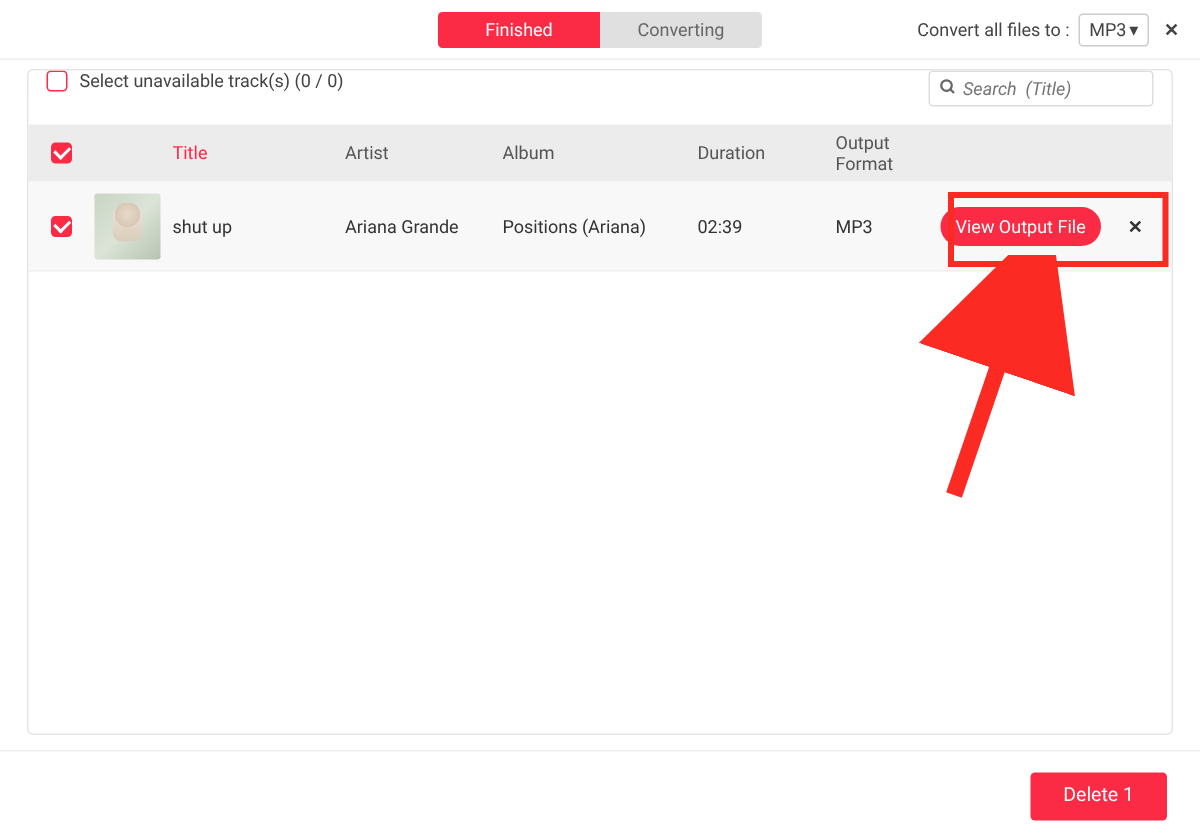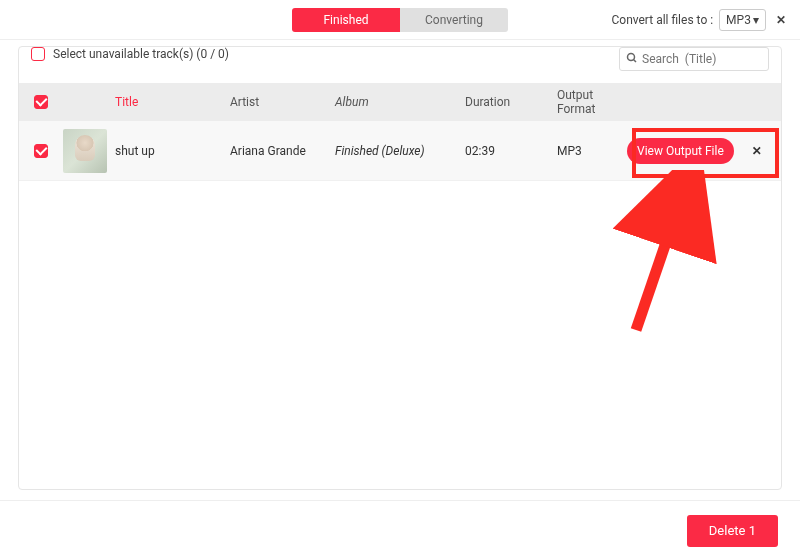--- a/index.html
+++ b/index.html
@@ -115,37 +115,38 @@
     padding: 0 6px;
     gap: 4px;
     color: #888;
     font-size: 12px;
   }
   .search-box input {
     border: none;
     outline: none;
     width: 100px;
     font-size: 12px;
+    font-style: italic;
   }
 
   .thead {
     height: 38px;
     background: #ececec;
     display: flex;
     align-items: center;
     font-size: 12px;
     color: #555;
   }
   .thead .col-title { color: #fb2a45; }
 
   .col-chk    { width: 44px; display:flex; justify-content:center; }
   .col-thumb  { width: 52px; }
   .col-title  { width: 115px; }
   .col-artist { width: 105px; }
-  .col-album  { width: 130px; font-style: italic; }
+  .col-album  { width: 130px; }
   .col-dur    { width: 92px; }
   .col-fmt    { width: 70px; }
   .col-act    { flex: 1; display:flex; align-items:center; justify-content:flex-start; gap:10px; }
 
   .row {
     height: 60px;
     display: flex;
     align-items: center;
     font-size: 12px;
     color: #333;
@@ -265,21 +266,21 @@
 
   <div class="row">
     <div class="col-chk">
         <span class="chk filled"></span>
       </div>
     <div class="col-thumb">
         <div class="thumb"></div>
       </div>
     <div class="col-title">shut up</div>
     <div class="col-artist">Ariana Grande</div>
-    <div class="col-album">Finished (Deluxe)</div>
+    <div class="col-album">Positions (Ariana)</div>
     <div class="col-dur">02:39</div>
     <div class="col-fmt">MP3</div>
     <div class="col-act">
       <button class="view-btn">View Output File</button>
       <span class="row-x">✕</span>
     </div>
   </div>
 
 </div>
 

